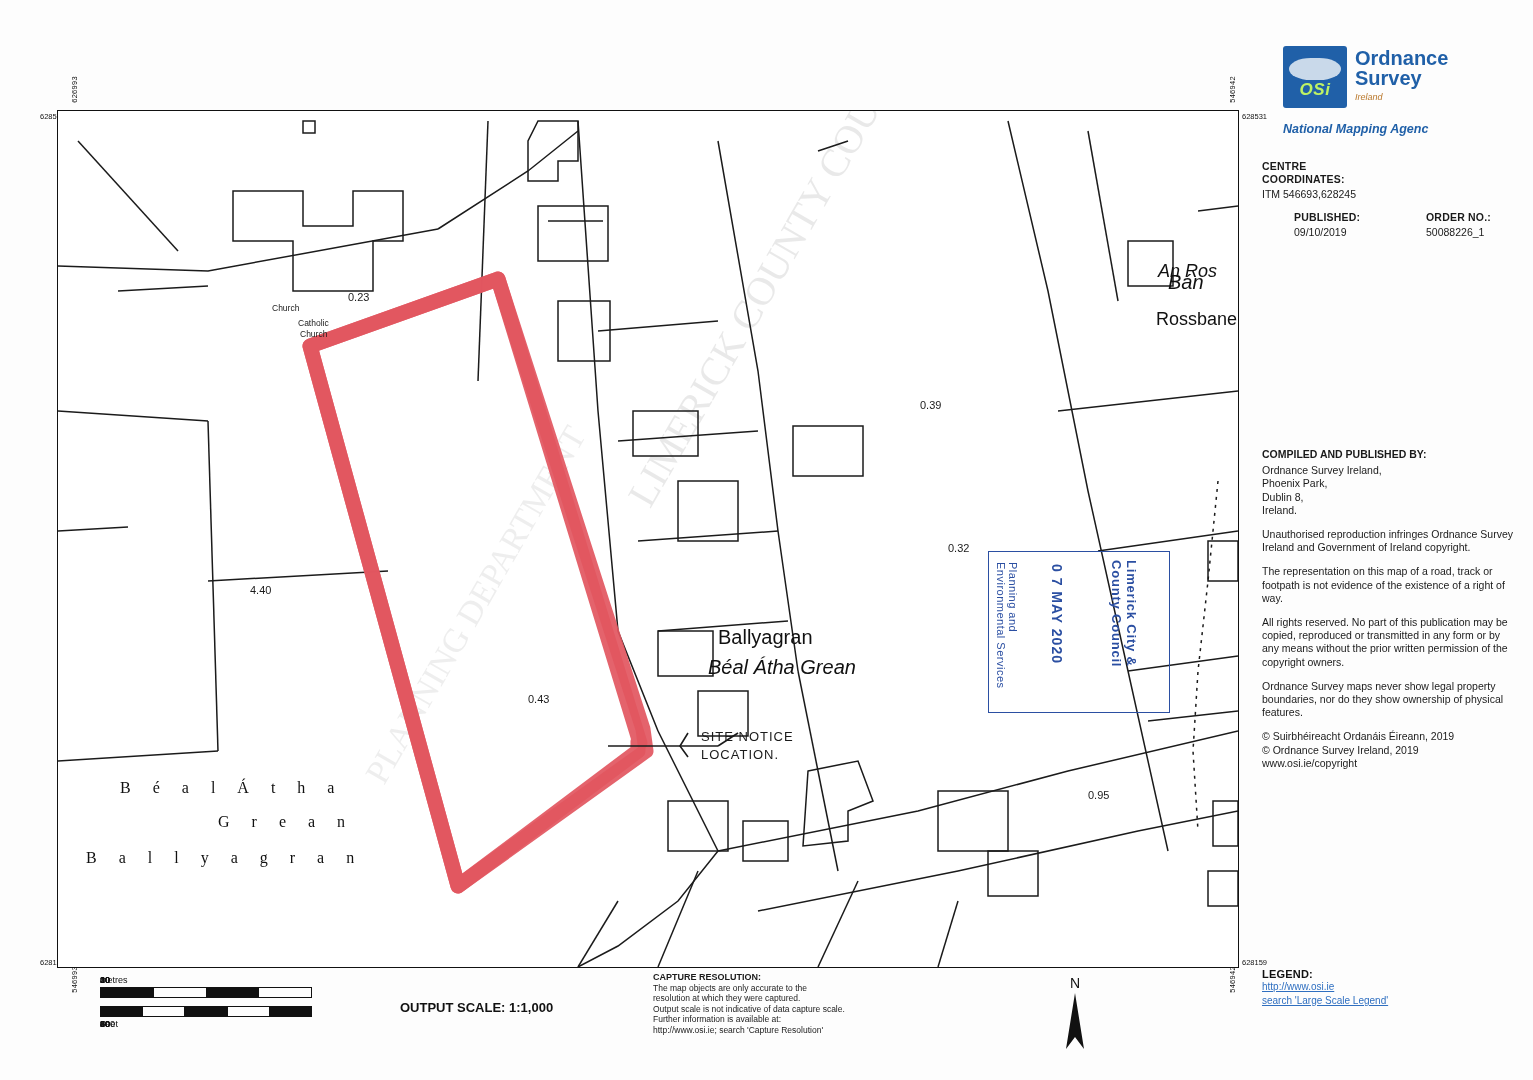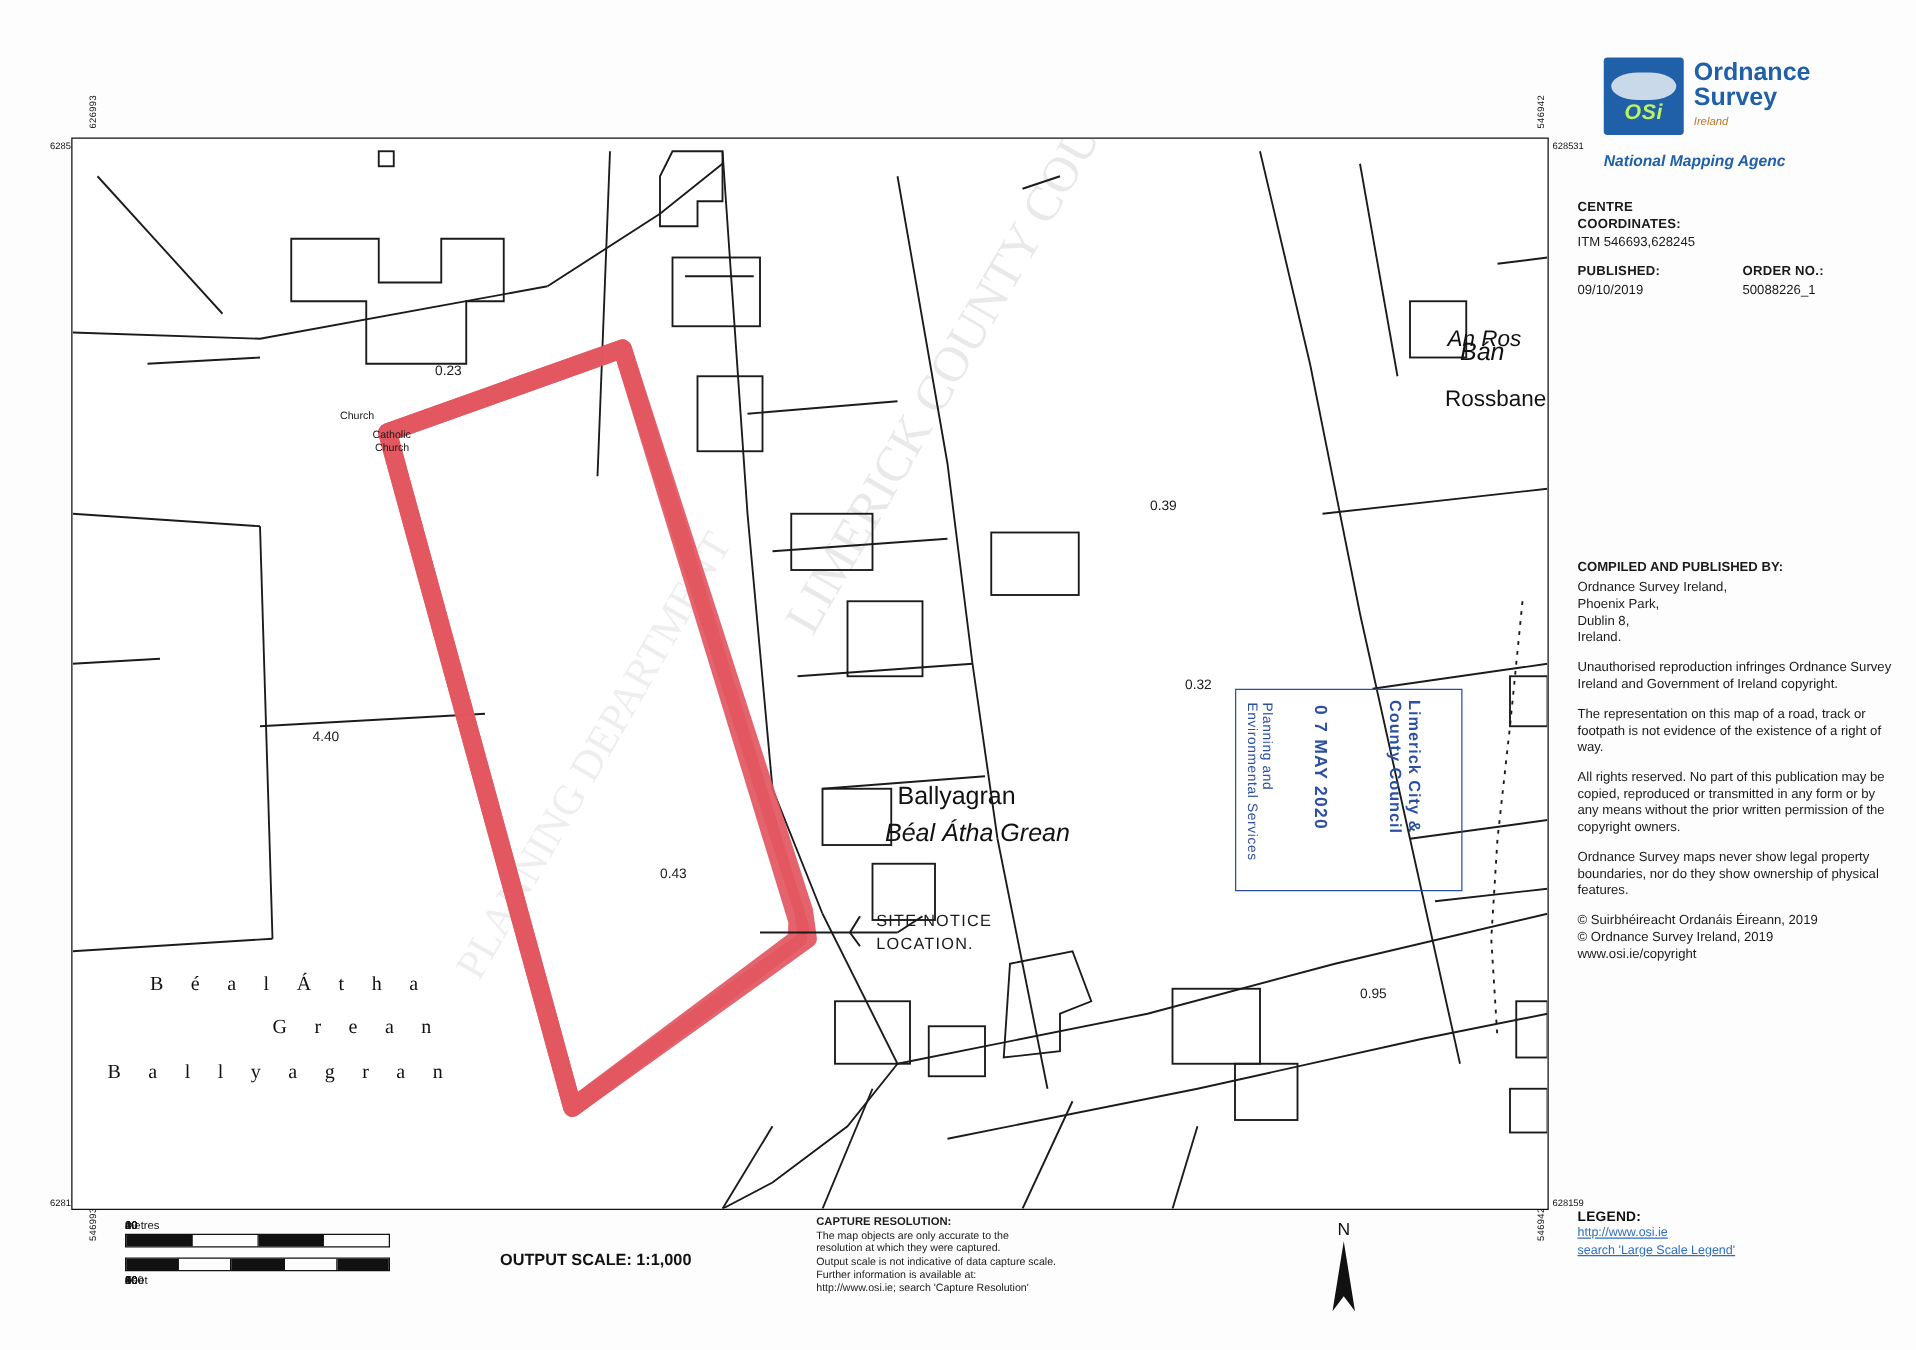--- a/index.html
+++ b/index.html
@@ -17,40 +17,40 @@
   .osi-mark .osi-text{position:absolute;left:0;right:0;bottom:8px;text-align:center;color:#bef264;font-size:17px;font-weight:bold;font-style:italic;letter-spacing:.5px;}
   .osi-words{position:absolute;left:72px;top:2px;color:#2060a8;font-size:20px;font-weight:bold;line-height:20px;}
   .osi-words .l2{display:block;}
   .osi-sub{position:absolute;left:72px;top:46px;color:#b9772a;font-size:9px;font-style:italic;}
   .osi-nma{position:absolute;left:1283px;top:122px;color:#2060a8;font-size:12.5px;font-weight:bold;font-style:italic;}
 
   
   .panel{position:absolute;left:1262px;top:160px;width:250px;font-size:10.5px;line-height:13px;color:#1a1a1a;}
   .panel .hd{font-weight:bold;font-size:10.5px;letter-spacing:.2px;}
   .panel .row{display:flex;gap:14px;margin-top:10px;}
-  .panel .col{flex:1;}
+  .panel .col{flex:1;margin-left:32px;}
   .panel .val{margin-top:2px;}
 
   .panel2{position:absolute;left:1262px;top:448px;width:252px;font-size:10.5px;line-height:13.2px;color:#1a1a1a;}
   .panel2 p{margin:0 0 11px 0;}
   .panel2 .hd{font-weight:bold;margin-bottom:3px;}
 
   .legend{position:absolute;left:1262px;top:968px;width:250px;font-size:11px;}
   .legend .hd{font-weight:bold;color:#111;letter-spacing:.2px;}
   .legend a{color:#2f6fc0;text-decoration:underline;font-size:10px;display:block;line-height:14px;}
 
   
   .map-frame{position:absolute;left:57px;top:110px;width:1180px;height:856px;border:1.6px solid #111;background:#fff;overflow:hidden;}
   .mf-inner{position:absolute;inset:0;}
 
   
   .tick{position:absolute;font-size:7.5px;color:#111;}
   .tick.v{writing-mode:vertical-rl;transform:rotate(180deg);letter-spacing:.3px;}
   .lbl{position:absolute;font-size:10px;color:#1b1b1b;}
-  .lbl.sm{font-size:8.5px;margin-top:24px;}
+  .lbl.sm{font-size:8.5px;}
   .plotnum{position:absolute;font-size:11px;color:#1b1b1b;}
 
   .placename{position:absolute;font-size:20px;color:#111;}
   .placename.it{font-style:italic;}
   .bigname{position:absolute;font-size:16px;letter-spacing:9px;color:#111;font-family:"Liberation Serif",serif;}
 
   
   .handwrite{position:absolute;font-family:"Liberation Sans",sans-serif;font-size:13px;color:#1b1b1b;letter-spacing:1px;}
 
   

